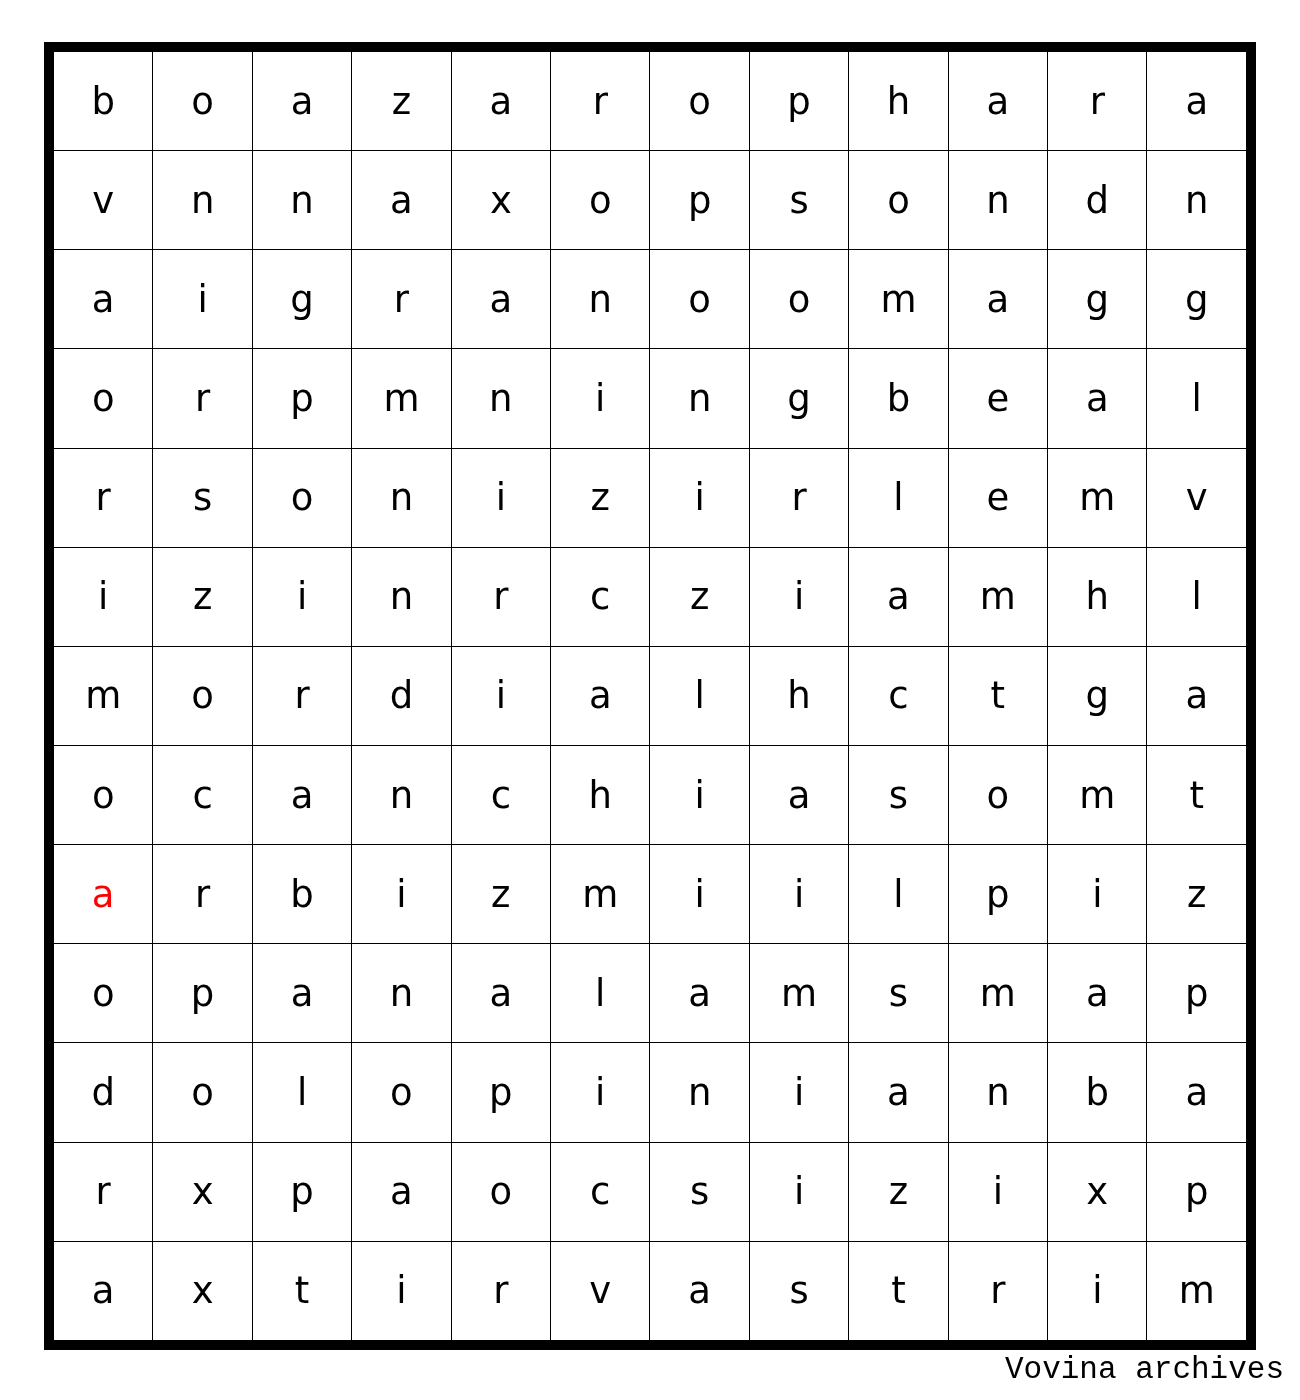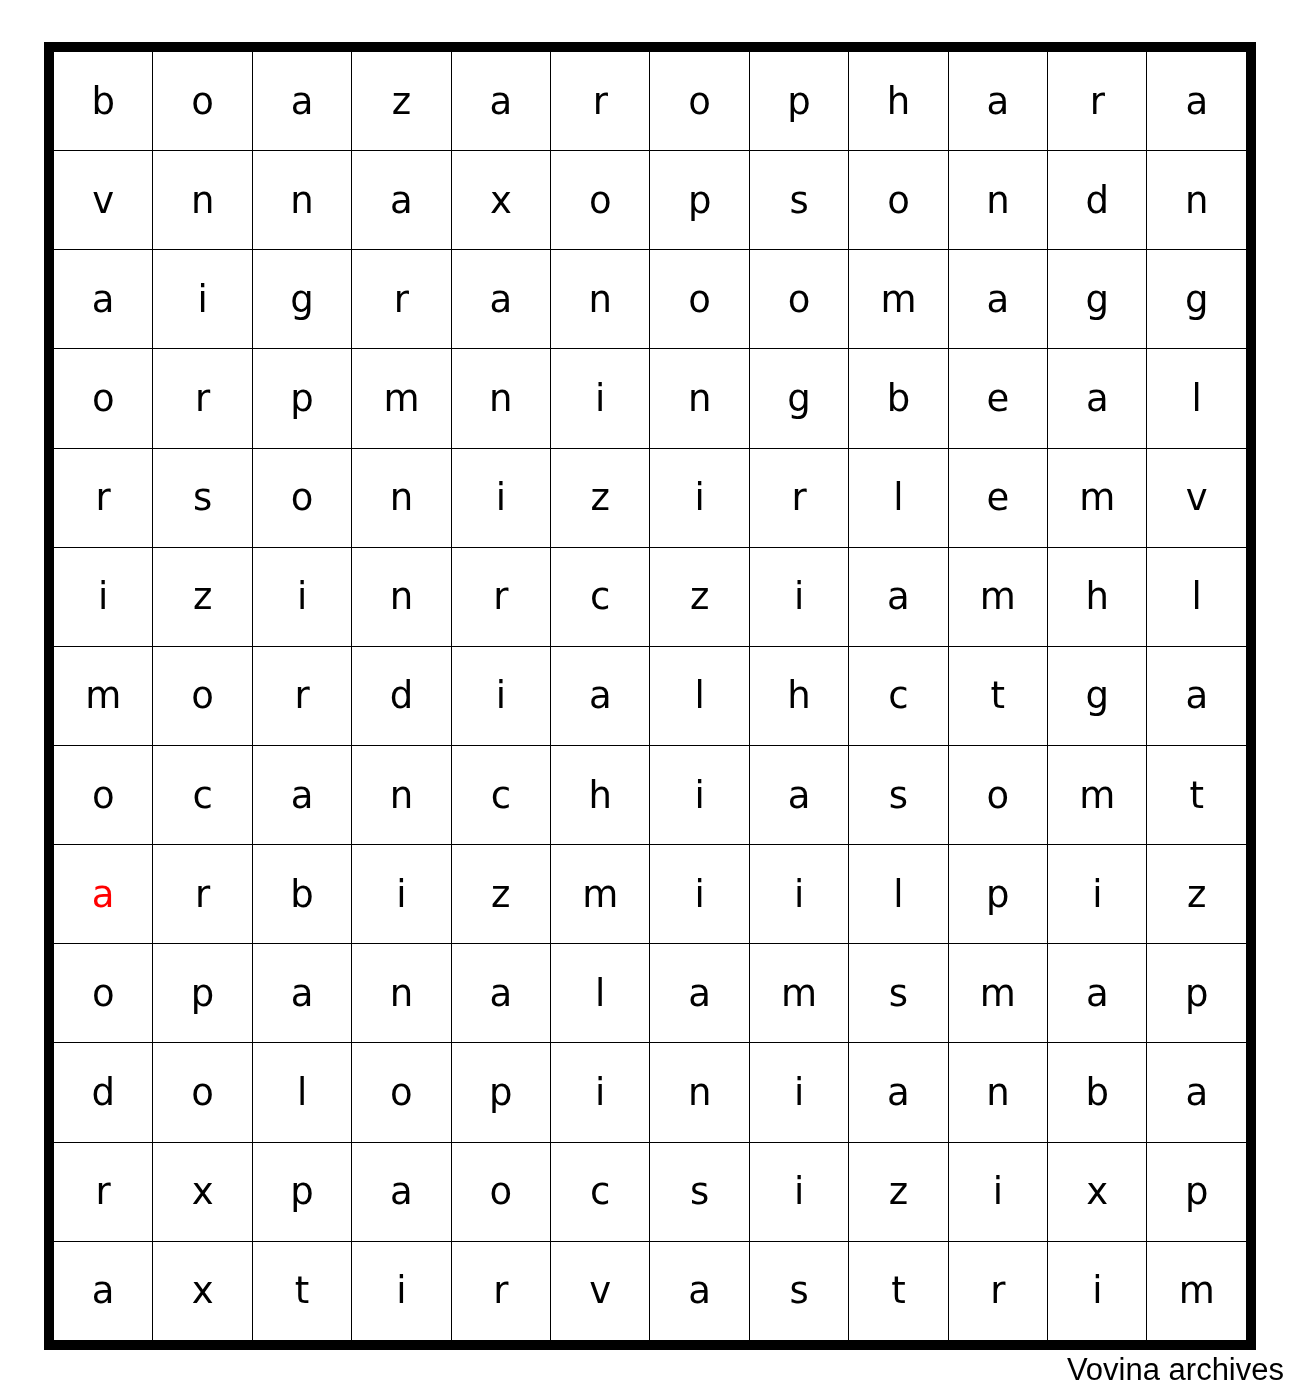--- a/index.html
+++ b/index.html
@@ -46,21 +46,21 @@
   td.tl{border-left:5px solid #000;}
   td.tr{border-right:5px solid #000;}
 
   
   #caption{
     position:absolute;
     right:16px;
     top:1352px;
     font-size:31px;
     color:#000;
-    font-family:Liberation Sans, sans-serif;
+    font-family:Liberation Mono, monospace;
     white-space:nowrap;
   }
 </style>
 </head>
 <body>
 
 <div id="page">
 
   <div id="grid-frame">
     <table class="wordsearch">

